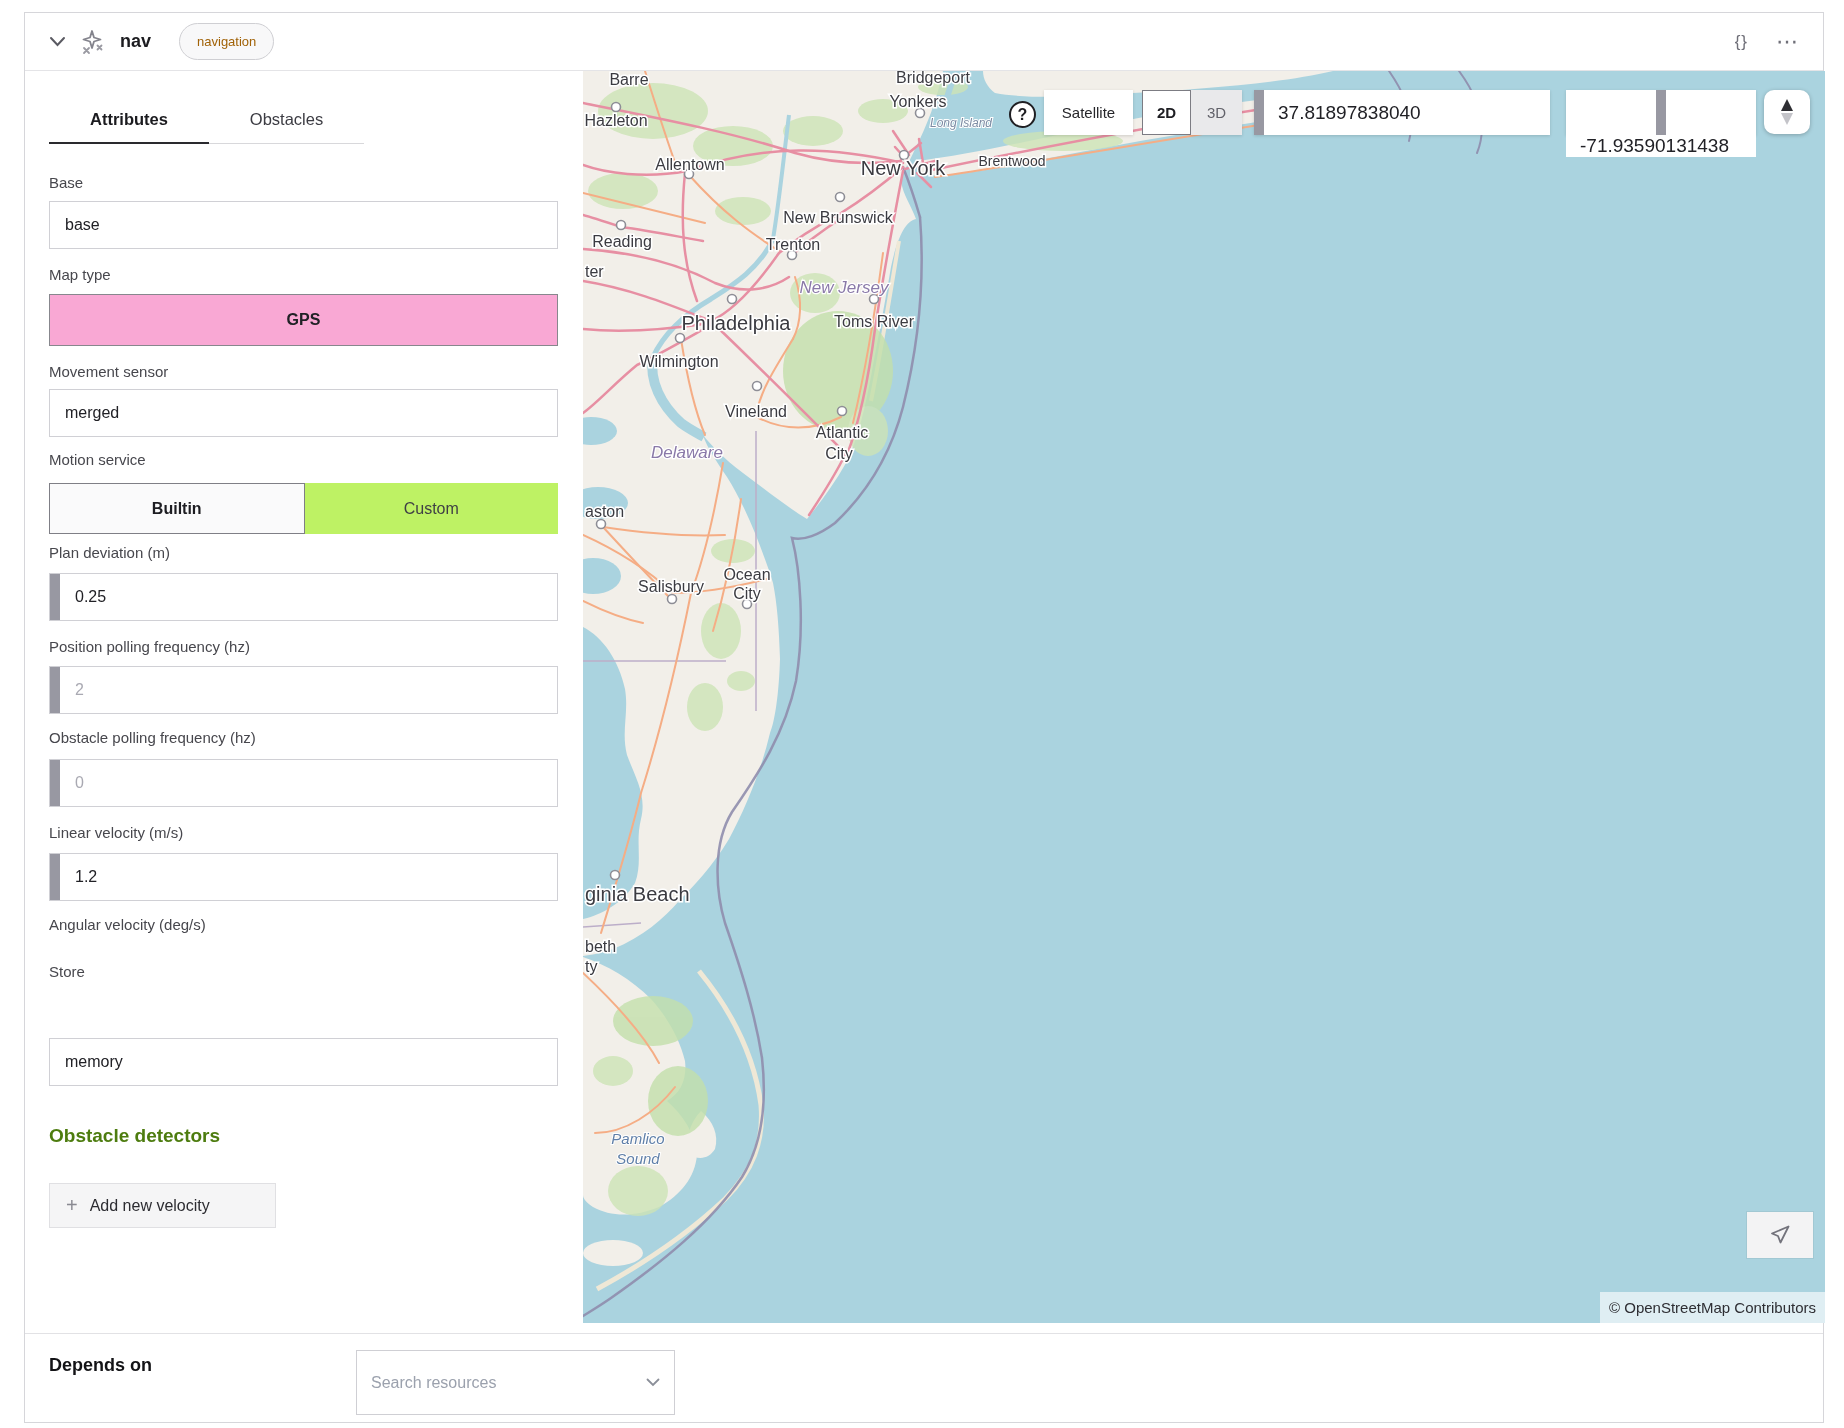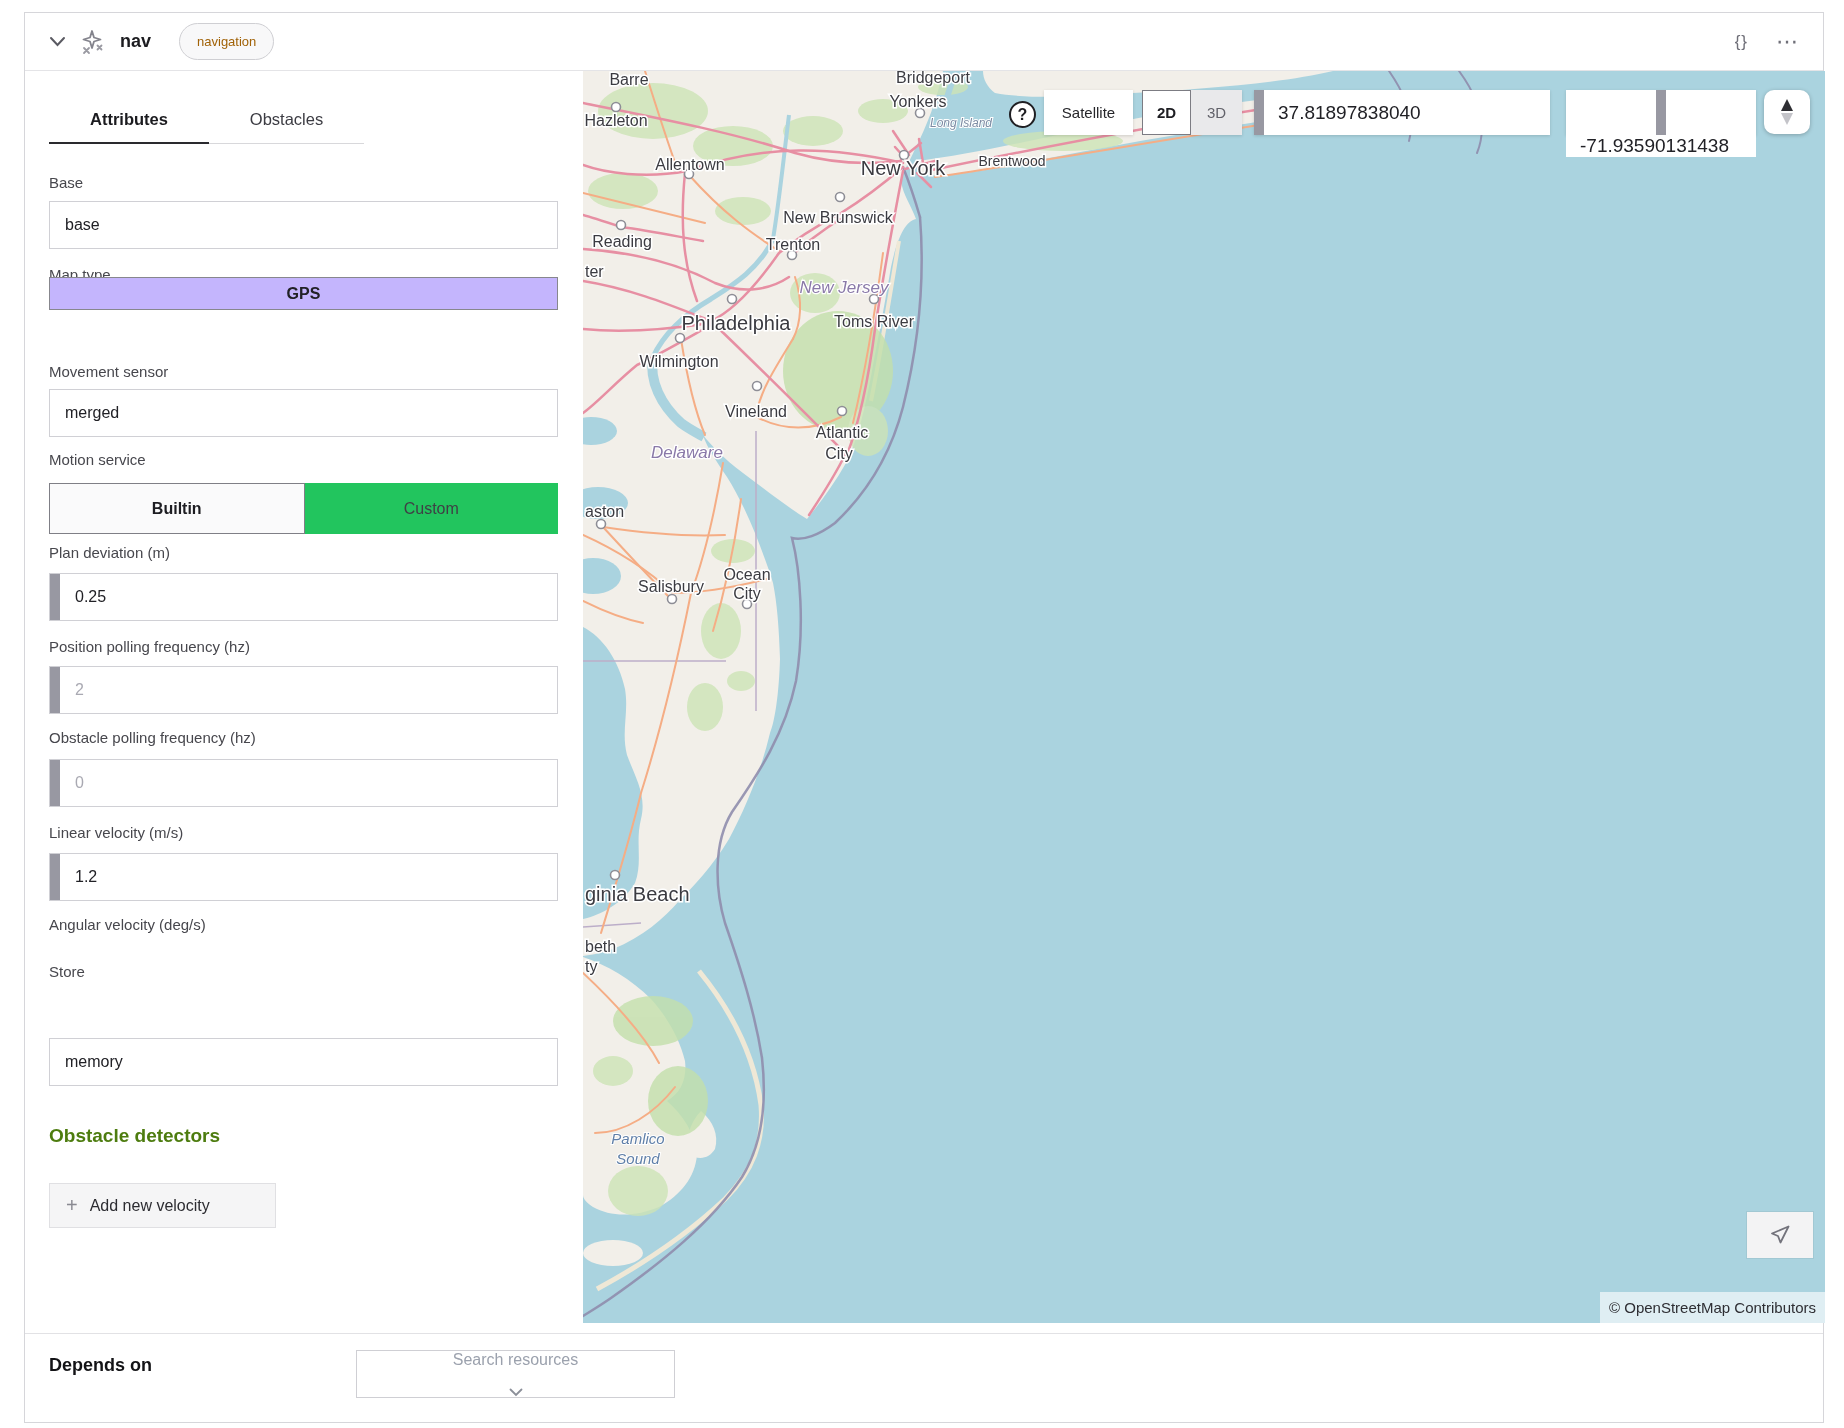--- a/index.html
+++ b/index.html
@@ -26,28 +26,28 @@
   .tab.inactive { width:155px; color:#3c3c43; border-bottom:1px solid #d8d8db; }
 
   .flabel { position:absolute; left:24px; font-size:15px; color:#47474d; }
   .tinput { position:absolute; left:24px; width:509px; height:48px; border:1px solid #d0d0d5;
             background:#fff; display:flex; align-items:stretch; }
   .tinput input { flex:1; border:none; outline:none; font-size:16px; color:#212126;
                   padding-left:15px; font-family:"Liberation Sans",sans-serif; background:transparent;}
   .tinput input::placeholder { color:#a9a9b2; }
   .numbar { width:10px; background:#98a; background:#9898a2; flex:none; }
 
-  .gps-btn { position:absolute; left:24px; top:264px; width:509px; height:33px;
-             background:#c4b5fd; border:1px solid #87878d; font-size:16px; font-weight:bold;
+  .gps-btn { position:absolute; left:24px; top:281px; width:509px; height:52px;
+             background:#f9a8d4; border:1px solid #87878d; font-size:16px; font-weight:bold;
              color:#212126; display:flex; align-items:center; justify-content:center; cursor:pointer;}
   .toggle { position:absolute; left:24px; top:470px; width:509px; height:51px; display:flex; }
   .toggle .opt { flex:1; display:flex; align-items:center; justify-content:center;
                  font-size:16px; cursor:pointer; }
   .toggle .opt.sel { background:#fafafb; border:1.5px solid #7f7f86; font-weight:bold; color:#1d1d22;}
-  .toggle .opt.unsel { background:#22c55e; color:#3f3f45; }
+  .toggle .opt.unsel { background:#bef264; color:#3f3f45; }
 
   .section-h { position:absolute; left:24px; font-size:19px; font-weight:bold; color:#4d7c0f; }
   .add-btn { position:absolute; left:24px; top:1170px; width:227px; height:45px;
              background:#f5f5f6; border:1px solid #e0e0e3; display:flex; align-items:center;
              gap:12px; padding-left:16px; font-size:16px; color:#2c2c31; cursor:pointer; }
   .plus { color:#8a8a92; font-size:20px; font-weight:normal; }
 
   
   .map { position:absolute; left:558px; top:58px; width:1242px; height:1252px; overflow:hidden;
          background:#aad3df; cursor:grab; }
@@ -83,23 +83,23 @@
              align-items:center; justify-content:center; cursor:pointer; }
   .send-btn { position:absolute; left:1164px; top:1141px; width:66px; height:46px; background:#f3f3f4;
               display:flex; align-items:center; justify-content:center; cursor:pointer;
               box-shadow:0 0 0 1px rgba(0,0,0,.05); }
   .attribution { position:absolute; right:0; bottom:0; height:31px; line-height:31px;
                  padding:0 9px; background:rgba(255,255,255,.62); font-size:15px; color:#2e2e33; }
 
   
   .footer { position:absolute; left:0; top:1320px; width:100%; height:90px; border-top:1px solid #e2e2e5; }
   .dep-h { position:absolute; left:24px; top:21px; font-size:18px; font-weight:bold; color:#131316; }
-  .dep-select { position:absolute; left:331px; top:16px; width:319px; height:48px;
+  .dep-select { position:absolute; left:331px; top:16px; width:319px; height:65px;
                 border:1px solid #cfcfd4; display:flex; align-items:center; padding:0 14px;
-                cursor:pointer; background:#fff;flex-direction:column; }
+                cursor:pointer; background:#fff; }
   .dep-select .ph { font-size:16px; color:#9ba1ad; flex:1; }
 </style>
 </head>
 <body>
 
 <div class="stage">
 <div class="card">
 
   <div class="card-header">
     <div class="hdr-left">

